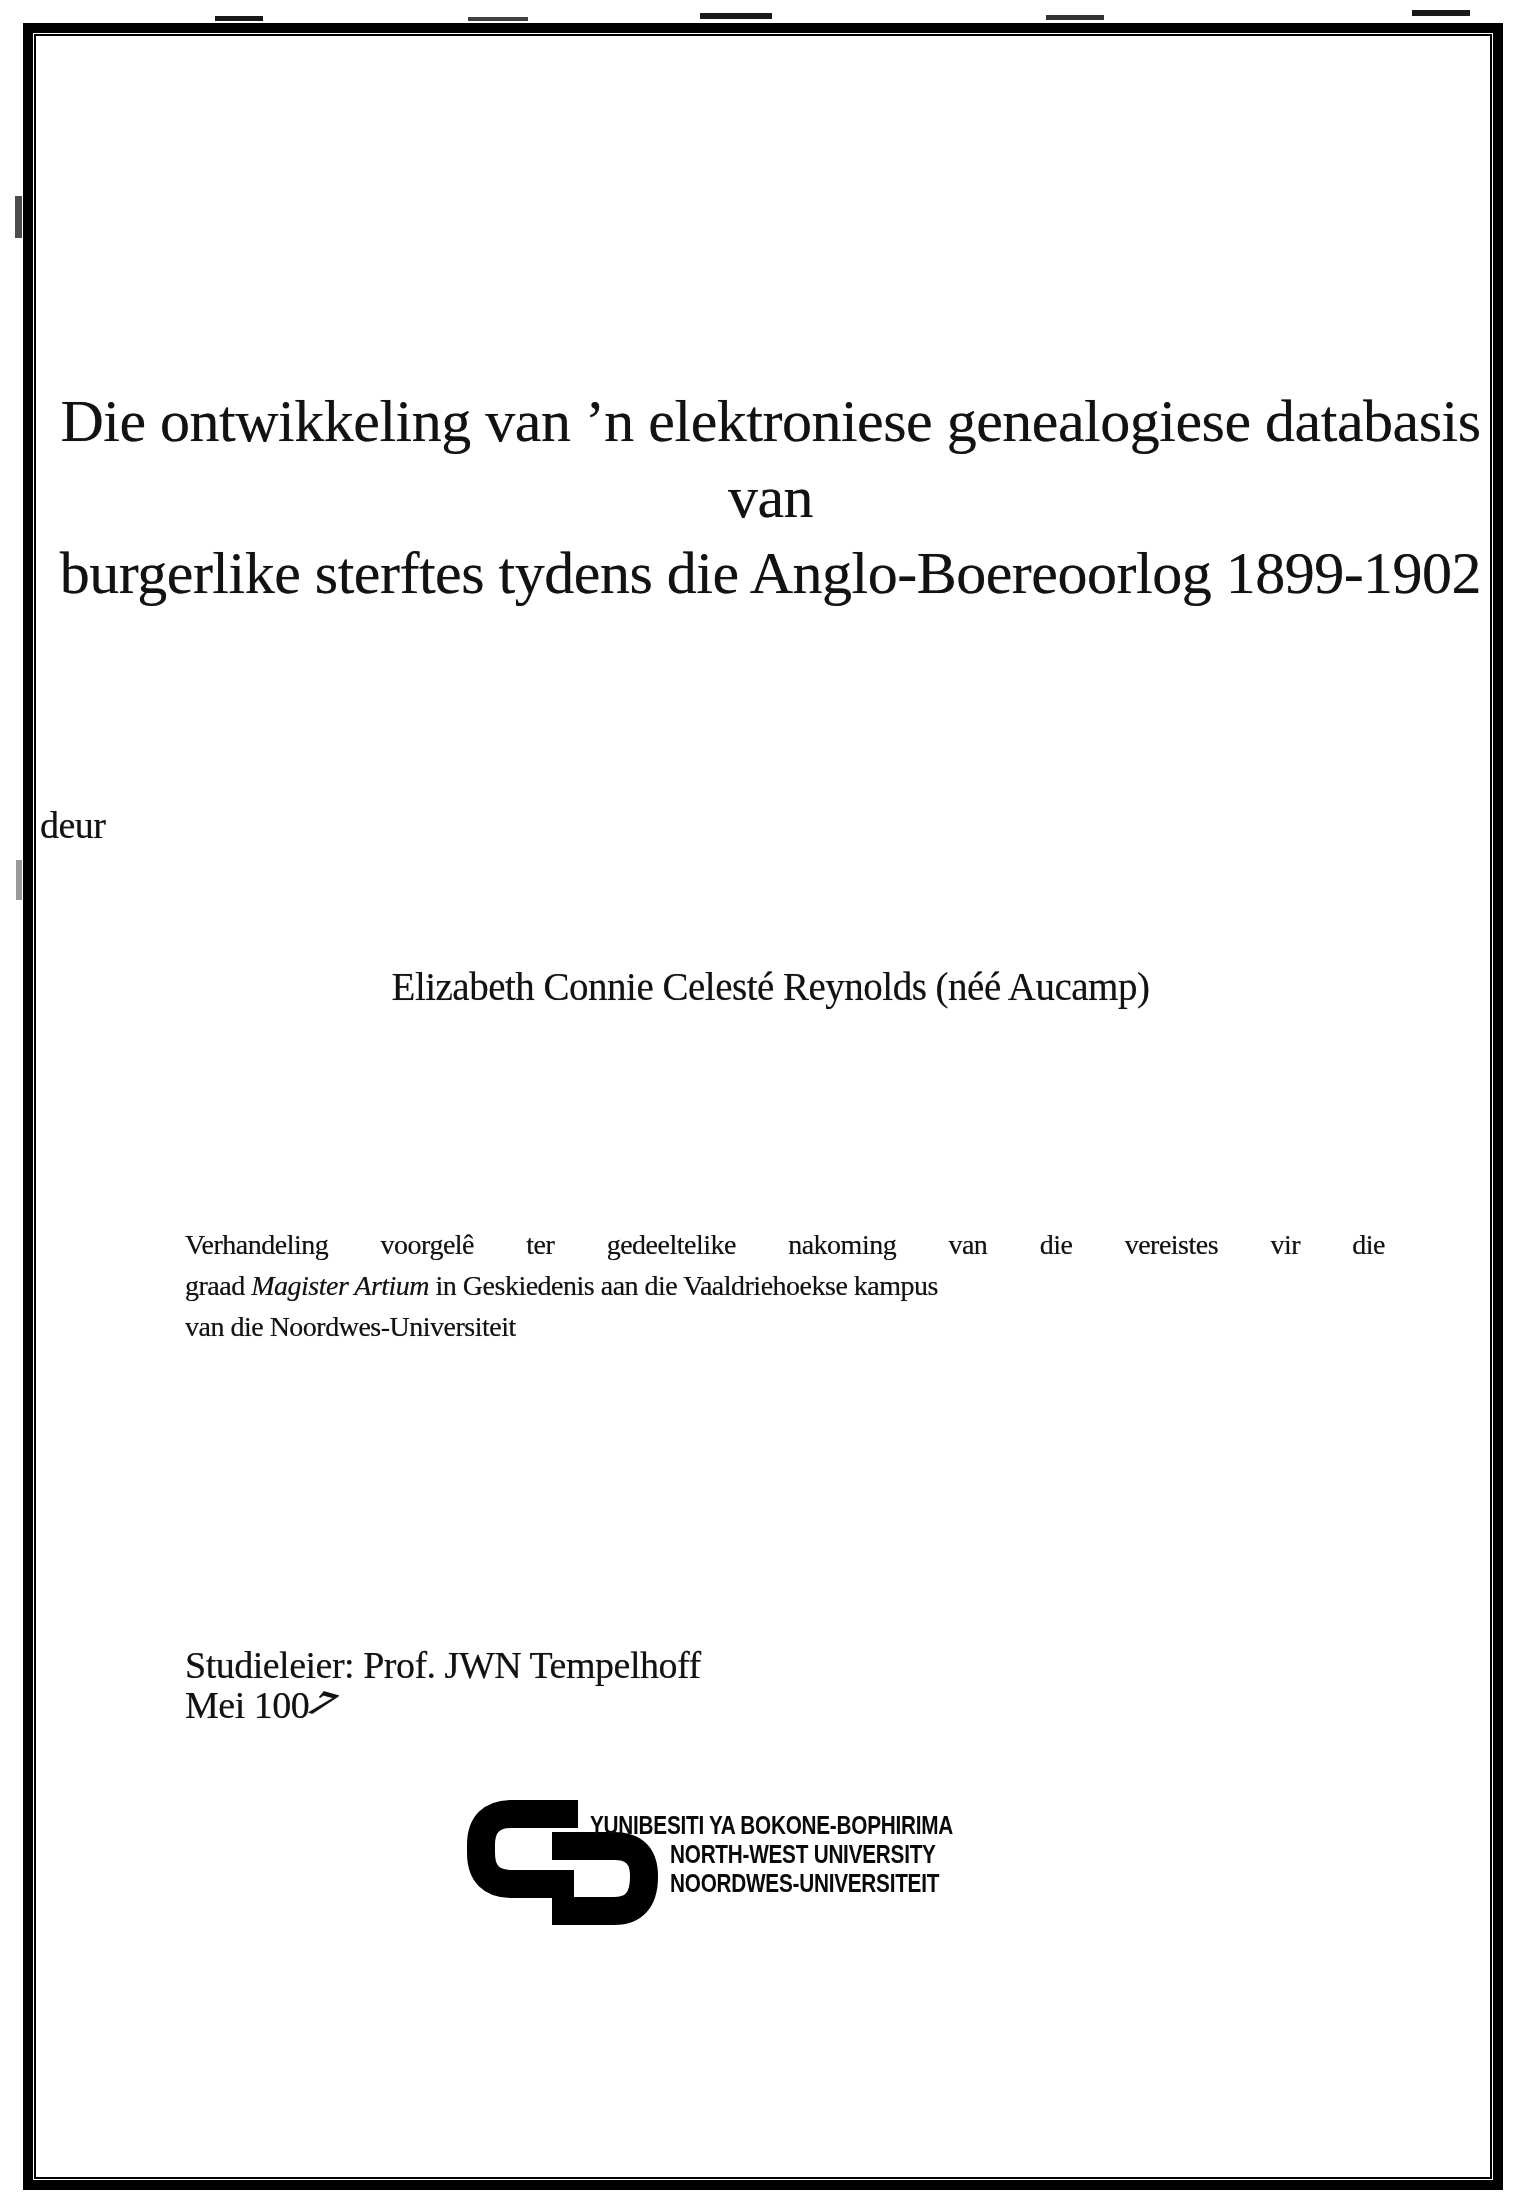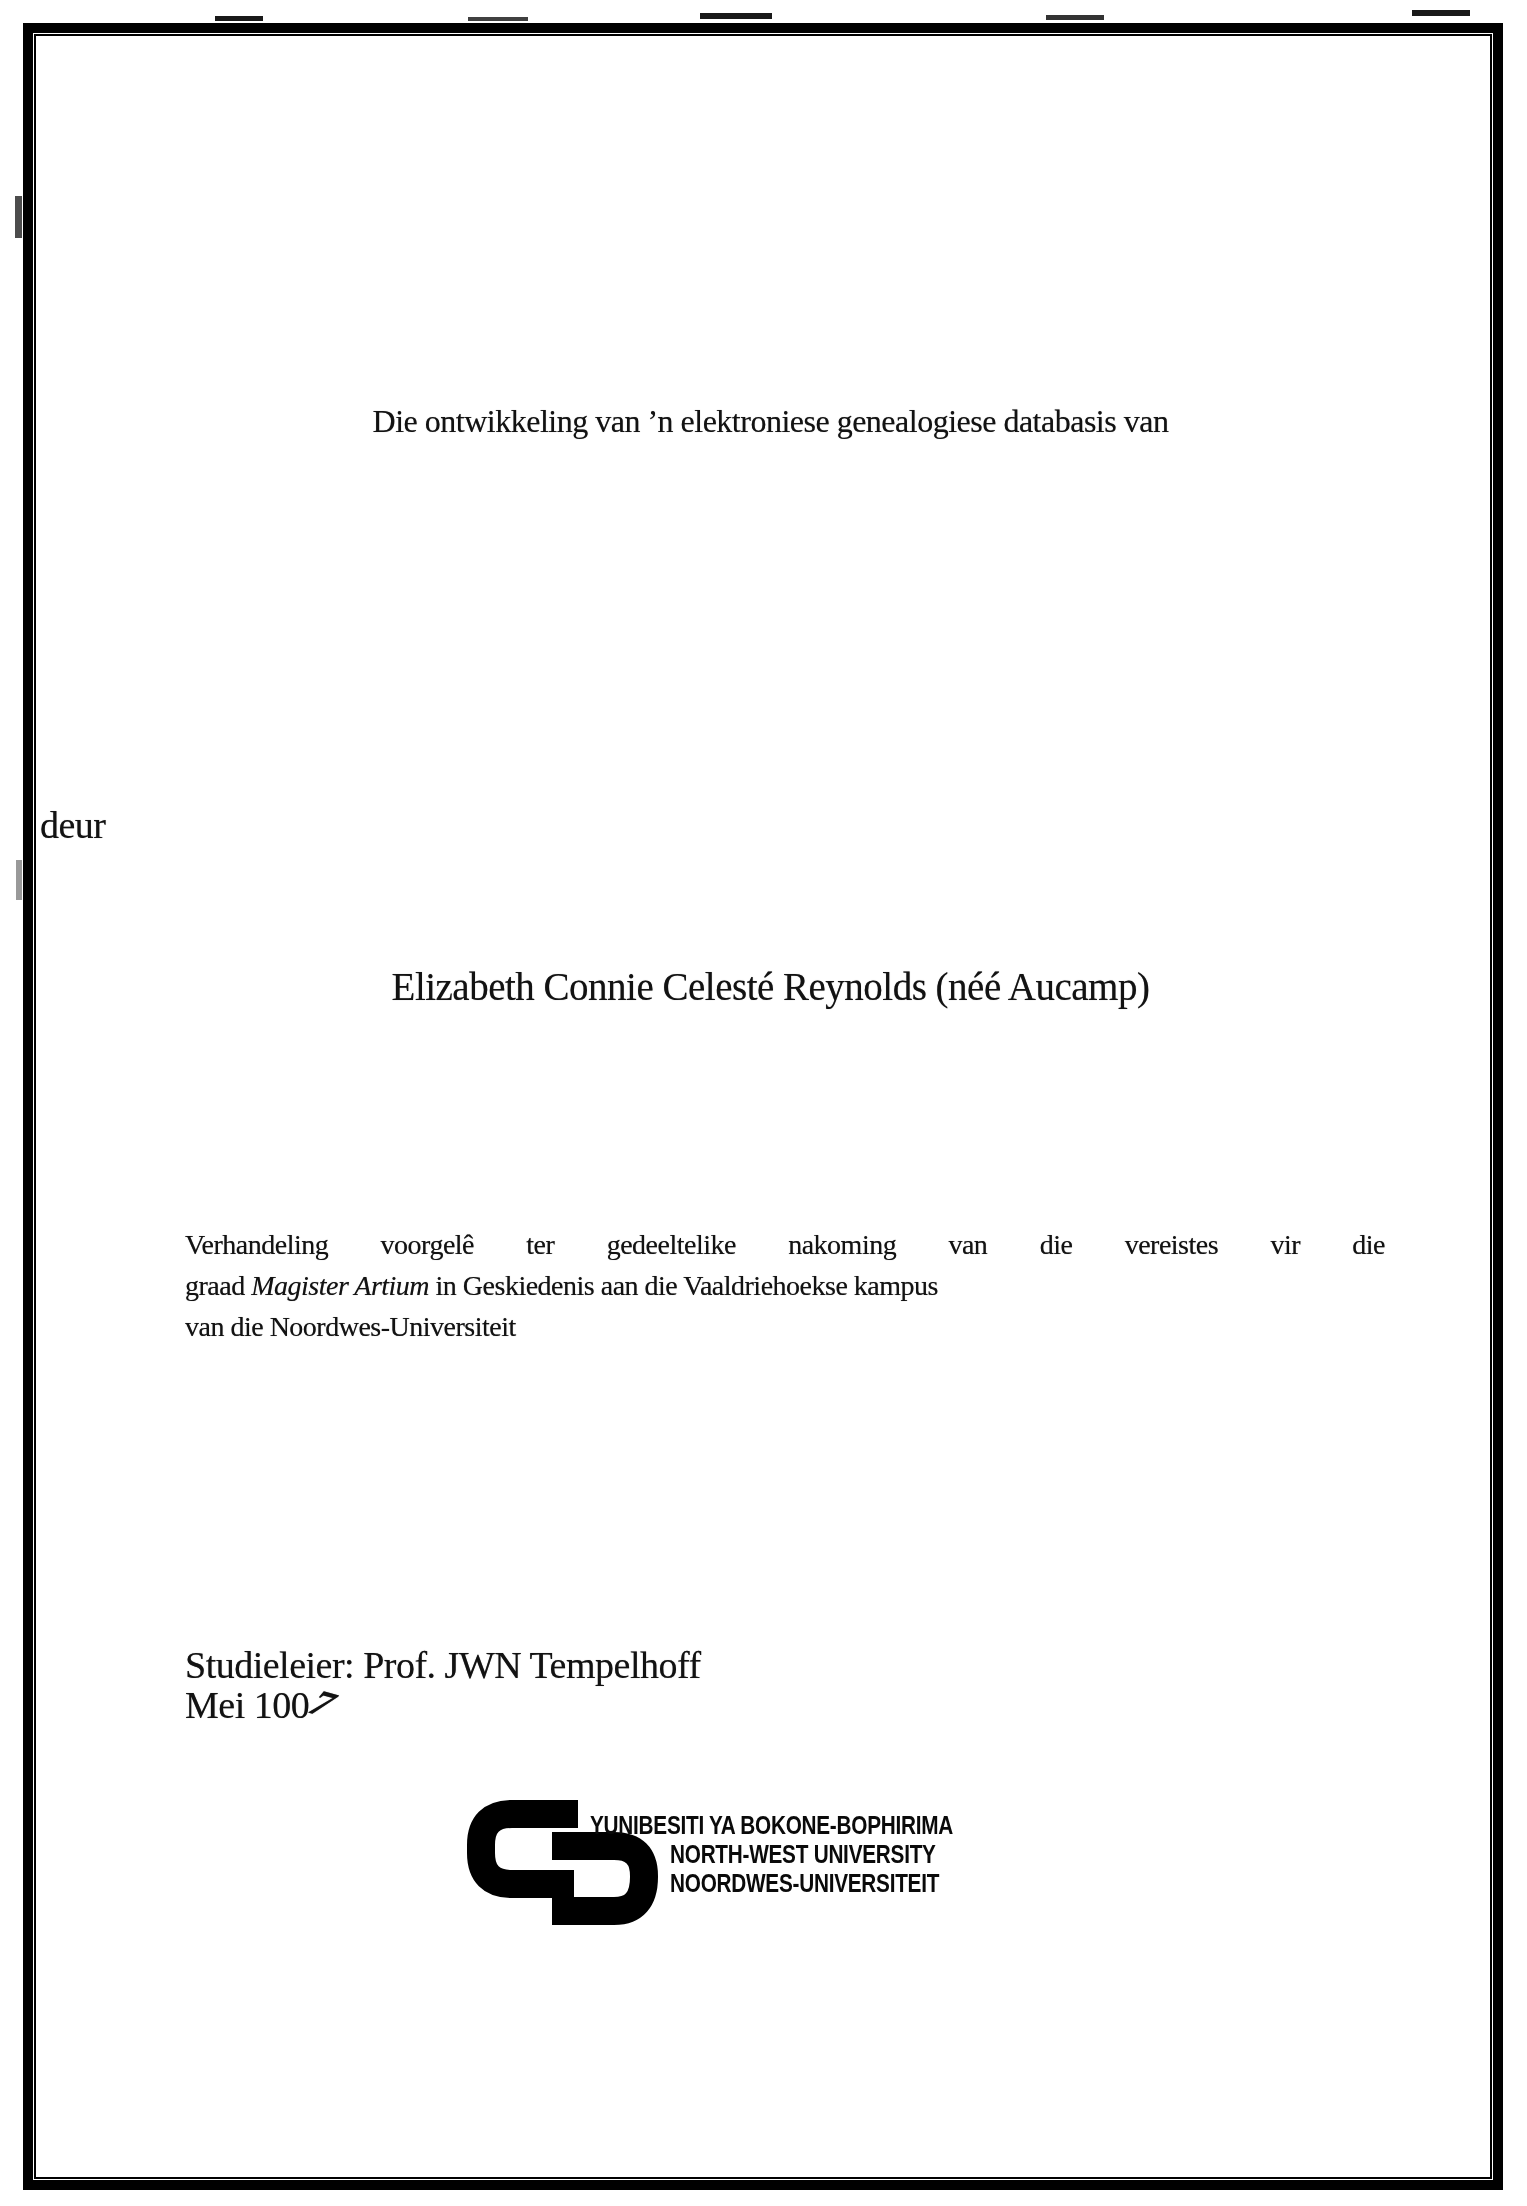--- a/index.html
+++ b/index.html
@@ -34,21 +34,21 @@
   .a3 { left: 700px;  top: 13px;  width: 72px; height: 6px; opacity: .9; }
   .a4 { left: 1046px; top: 15px;  width: 58px; height: 5px; opacity: .8; }
   .a5 { left: 1412px; top: 10px;  width: 58px; height: 6px; opacity: .9; }
   .a6 { left: 15px;   top: 196px; width: 7px;  height: 42px; opacity: .7; }
   .a7 { left: 16px;   top: 860px; width: 6px;  height: 40px; opacity: .4; }
 
   .title-block {
     position: absolute;
     left: 40px; right: 26px; top: 383px;
     text-align: center;
-    font-size: 32px;
+    font-size: 60px;
     line-height: 76px;
   }
   .byline {
     position: absolute;
     left: 40px; right: 26px; top: 805px;
     text-align: left;
     font-size: 38px;
     line-height: 40px;
   }
   .author-line {
@@ -113,20 +113,21 @@
   <div class="artifact a5"></div>
   <div class="artifact a6"></div>
   <div class="artifact a7"></div>
 
   <div class="frame-outer">
     <div class="frame-inner"></div>
   </div>
 
   <div class="title-block serif-text">
     <div>Die ontwikkeling van ’n elektroniese genealogiese databasis van</div>
+    <div>burgerlike sterftes tydens die Anglo-Boereoorlog 1899-1902</div>
   </div>
 
   <div class="byline serif-text">deur</div>
 
   <div class="author-line serif-text">Elizabeth Connie Celesté Reynolds (néé Aucamp)</div>
 
   <div class="statement serif-text">
     <div class="justified">Verhandeling voorgelê ter gedeeltelike nakoming van die vereistes vir die</div>
     <div><span>graad </span><span class="italic">Magister Artium</span><span> in Geskiedenis aan die Vaaldriehoekse kampus</span></div>
     <div>van die Noordwes-Universiteit</div>

